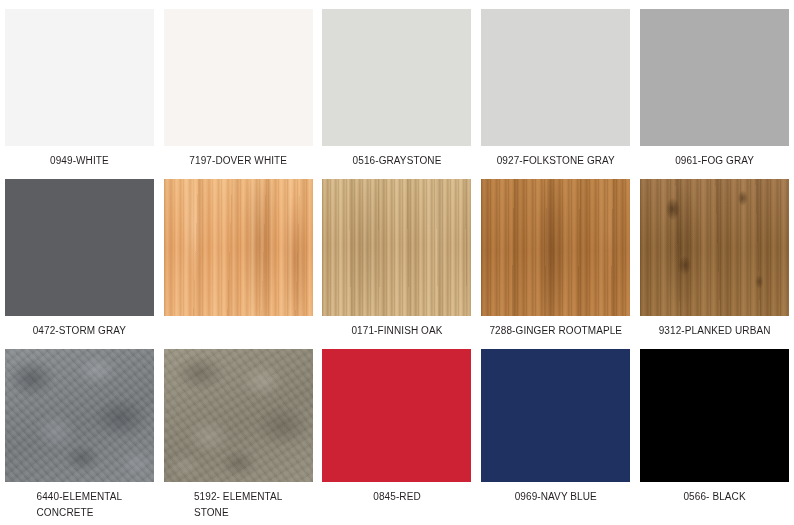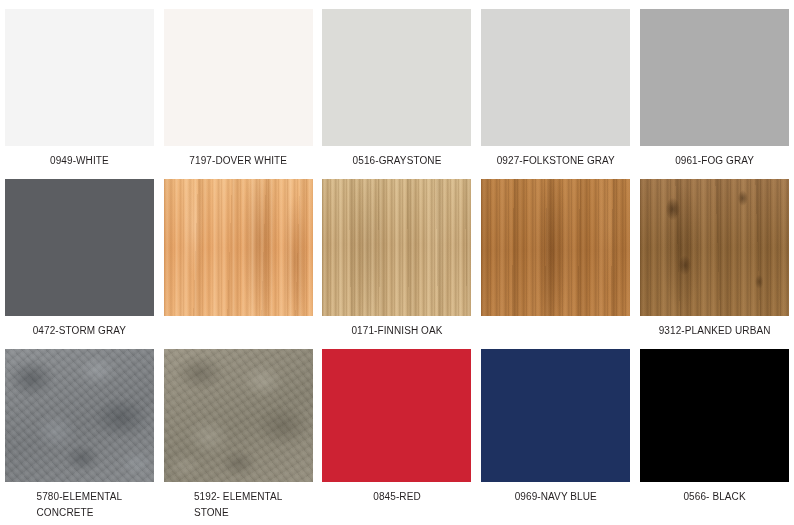--- a/index.html
+++ b/index.html
@@ -207,34 +207,35 @@
     <div class="swatch-chip" style="background-color: rgb(205, 174, 126);">
       <div class="tex tex-finnish-oak"></div>
     </div>
     <div class="swatch-label">0171-FINNISH OAK</div>
   </div>
 
   <div class="swatch-cell row2">
     <div class="swatch-chip" style="background-color: rgb(181, 121, 63);">
       <div class="tex tex-ginger-rootmaple"></div>
     </div>
+    <div class="swatch-label">7288-GINGER ROOTMAPLE</div>
   </div>
 
   <div class="swatch-cell row2">
     <div class="swatch-chip" style="background-color: rgb(153, 112, 63);">
       <div class="tex tex-planked-urban"></div>
     </div>
     <div class="swatch-label">9312-PLANKED URBAN</div>
   </div>
 
   <div class="swatch-cell row3">
     <div class="swatch-chip" style="background-color: rgb(126, 128, 131);">
       <div class="tex tex-elemental-concrete"></div>
     </div>
-    <div class="swatch-label">5780-ELEMENTAL
+    <div class="swatch-label">6440-ELEMENTAL
 CONCRETE</div>
   </div>
 
   <div class="swatch-cell row3">
     <div class="swatch-chip" style="background-color: rgb(141, 136, 120);">
       <div class="tex tex-elemental-stone"></div>
     </div>
     <div class="swatch-label">5192- ELEMENTAL
 STONE</div>
   </div>

